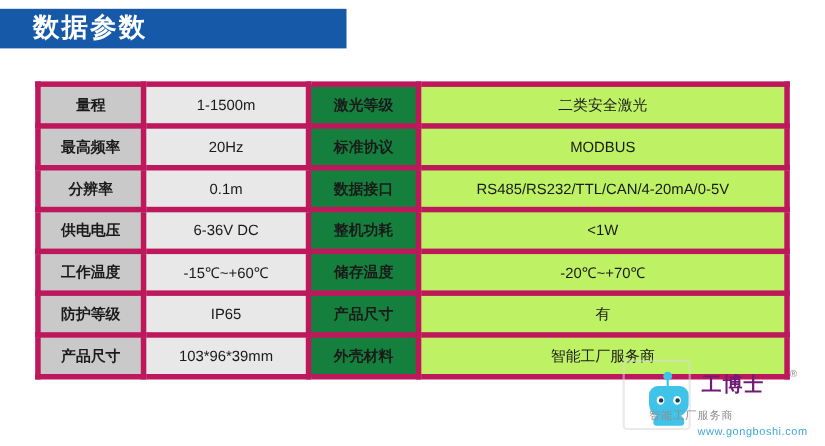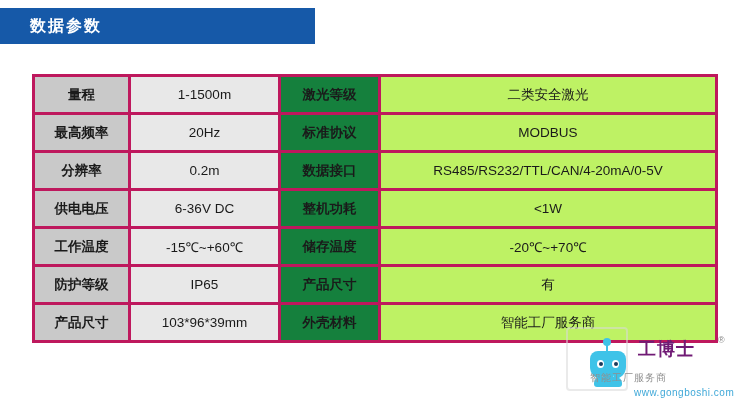--- a/index.html
+++ b/index.html
@@ -31,36 +31,36 @@
     height: 36px;
     background: #1659a8;
   }
   .header-title {
     position: absolute;
     left: 30px;
     top: 0;
     height: 36px;
     line-height: 36px;
     color: #ffffff;
-    font-size: 16px;
+    font-size: 24px;
     font-weight: bold;
     letter-spacing: 2px;
   }
 
   
   .spec-table {
     position: absolute;
     left: 32px;
     top: 74px;
     width: 686px;
     border-collapse: collapse;
     table-layout: fixed;
   }
   .spec-table td {
-    border: 3px solid #be185d;
+    border: 5px solid #be185d;
     height: 38px;
     text-align: center;
     vertical-align: middle;
     font-size: 13.5px;
     color: #1a1a1a;
     padding: 0 4px;
     box-sizing: border-box;
   }
   .label-cell {
     background: #c9c9c9;
@@ -221,21 +221,21 @@
       <td class="value-cell-2">二类安全激光</td>
     </tr>
     <tr>
       <td class="label-cell">最高频率</td>
       <td class="value-cell">20Hz</td>
       <td class="label-cell-2">标准协议</td>
       <td class="value-cell-2">MODBUS</td>
     </tr>
     <tr>
       <td class="label-cell">分辨率</td>
-      <td class="value-cell">0.2m</td>
+      <td class="value-cell">0.1m</td>
       <td class="label-cell-2">数据接口</td>
       <td class="value-cell-2">RS485/RS232/TTL/CAN/4-20mA/0-5V</td>
     </tr>
     <tr>
       <td class="label-cell">供电电压</td>
       <td class="value-cell">6-36V DC</td>
       <td class="label-cell-2">整机功耗</td>
       <td class="value-cell-2">&lt;1W</td>
     </tr>
     <tr>

